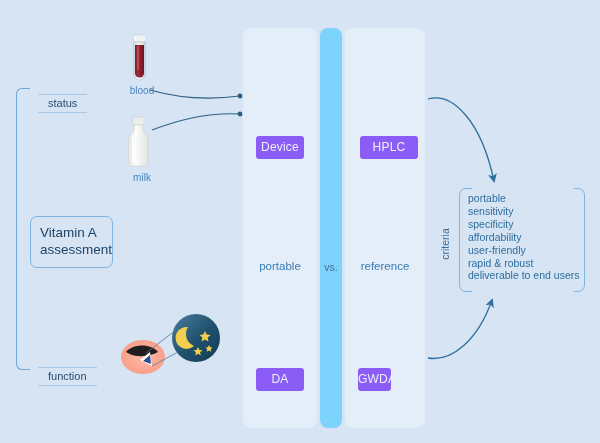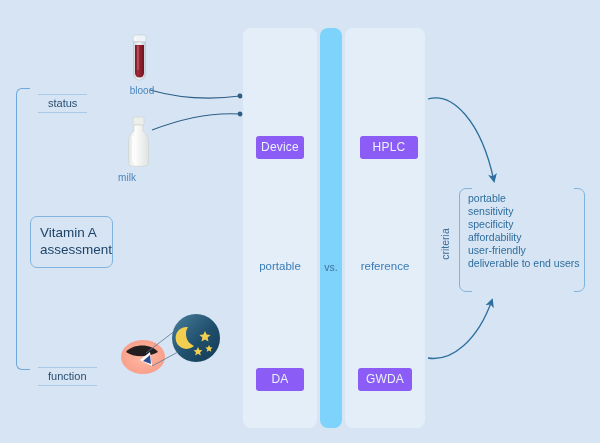--- a/index.html
+++ b/index.html
@@ -79,21 +79,21 @@
     font-size: 12px;
     text-align: center;
     border-radius: 3px;
     padding: 4px 0 5px 0;
     position: absolute;
     letter-spacing: .2px;
   }
   .chip-device { left: 256px; top: 136px; width: 48px; }
   .chip-hplc   { left: 360px; top: 136px; width: 58px; }
   .chip-da     { left: 256px; top: 368px; width: 48px; }
-  .chip-gwda   { left: 358px; top: 368px; width: 54px; }
+  .chip-gwda   { left: 358px; top: 368px; width: 33px; }
 
   
   .crit-bracket {
     left: 459px; top: 188px; width: 126px; height: 104px;
     border: 1.3px solid #7fb3e0;
     border-left-width: 1.3px;
     border-radius: 7px;
     box-sizing: border-box;
     background: transparent;
   }
@@ -131,21 +131,21 @@
 
   
   .img-label {
     color: #4a86bd;
     font-size: 10px;
     text-align: center;
     position: absolute;
     white-space: nowrap;
   }
   .lbl-blood { left: 121px; top: 85px; width: 42px; }
-  .lbl-milk  { left: 106px; top: 172px; width: 42px; }
+  .lbl-milk  { left: 121px; top: 172px; width: 42px; }
 </style>
 </head>
 <body>
 
 <svg id="canvas" viewBox="0 0 600 443" xmlns="http://www.w3.org/2000/svg">
   <defs>
     <linearGradient id="gBlood" x1="0" y1="0" x2="1" y2="0">
       <stop offset="0%" stop-color="#7d1824"></stop>
       <stop offset="30%" stop-color="#a62a38"></stop>
       <stop offset="60%" stop-color="#8e1f2c"></stop>
@@ -354,14 +354,15 @@
 <div class="abs crit-bracket"></div>
 <div class="abs crit-label">
   <span>criteria</span>
 </div>
 <div class="abs crit-list">
   <div>portable</div>
   <div>sensitivity</div>
   <div>specificity</div>
   <div>affordability</div>
   <div>user-friendly</div>
+  <div>rapid &amp; robust</div>
   <div>deliverable to end users</div>
 </div>
 
 </body></html>

